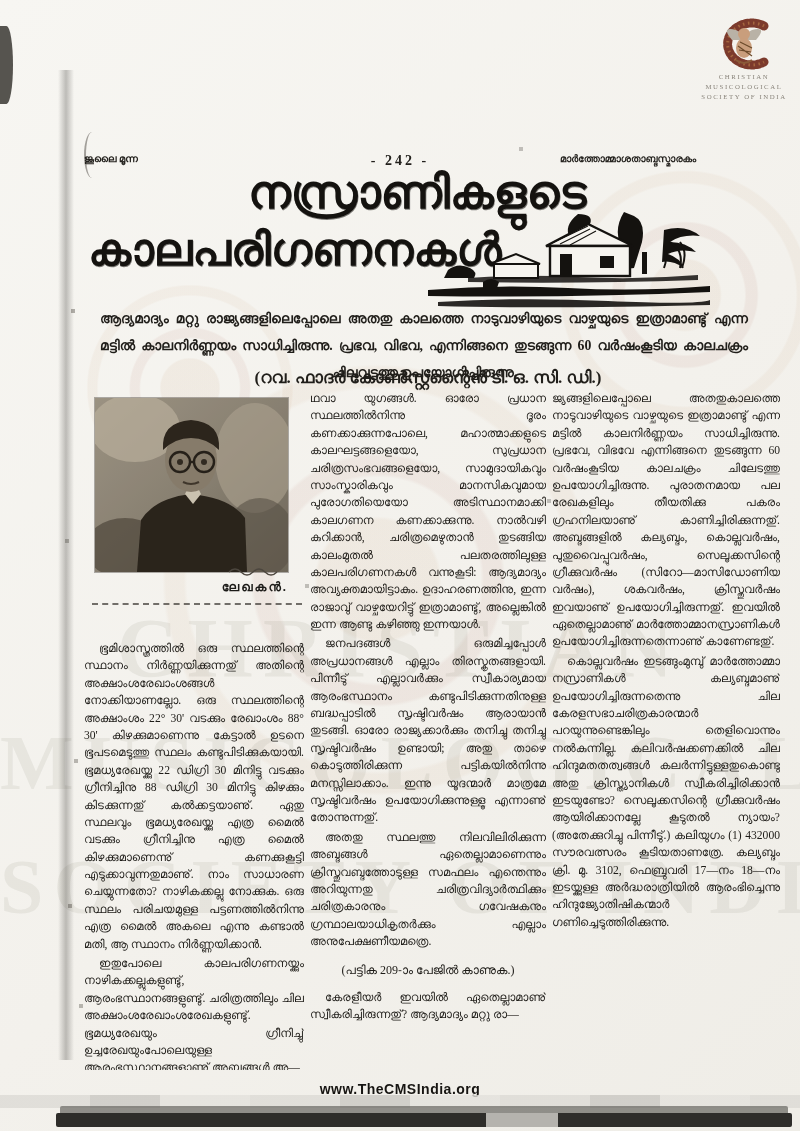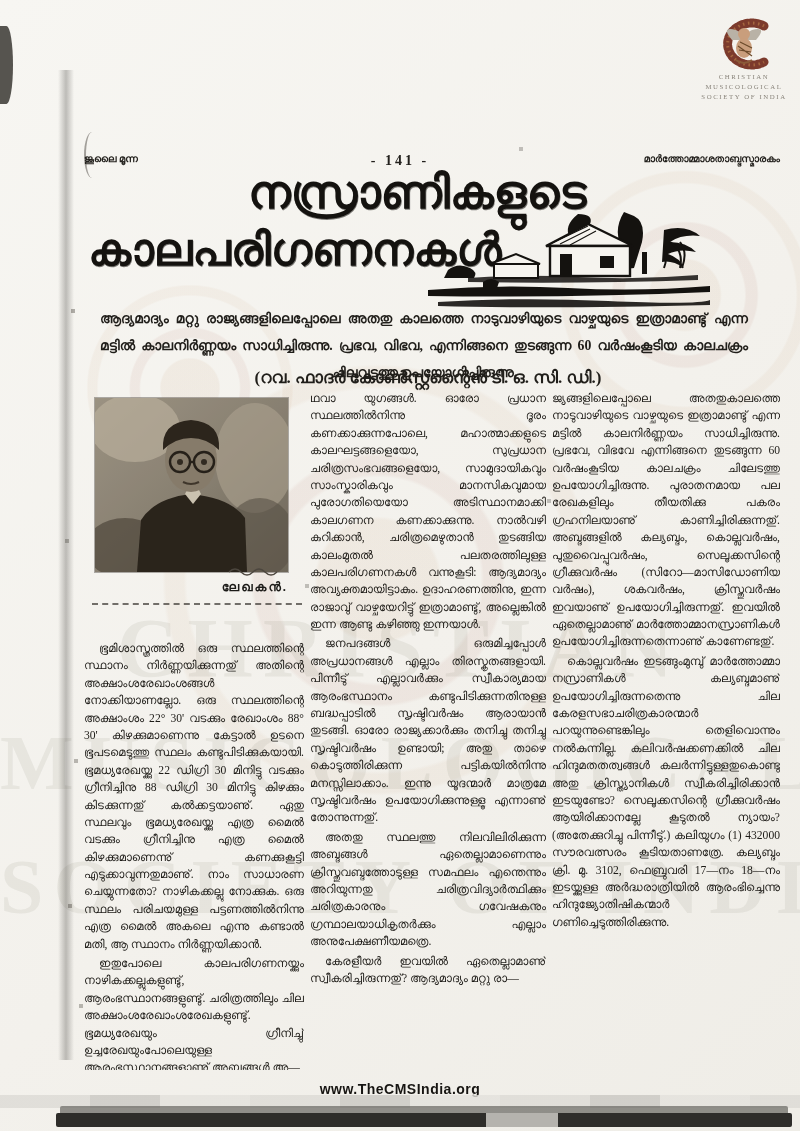--- a/index.html
+++ b/index.html
@@ -32,21 +32,21 @@
   .wm3{left:70px;top:268px;width:240px;height:240px;}
   .wm-word{position:absolute;left:0;width:800px;text-align:center;font-family:"Liberation Serif",serif;
         font-weight:bold;color:rgba(105,95,78,.09);letter-spacing:10px;pointer-events:none;white-space:nowrap;}
   .wmw1{top:600px;font-size:84px;}
   .wmw2{top:718px;font-size:78px;}
   .wmw3{top:842px;font-size:78px;}
   
   .hdr{position:absolute;top:153px;font-size:10px;font-weight:bold;color:#23211d;}
   .hdr-left{left:84px;}
   .hdr-center{left:0;width:800px;text-align:center;letter-spacing:3px;font-size:14px;}
-  .hdr-right{left:560px;width:220px;text-align:right;}
+  .hdr-right{left:560px;width:220px;text-align:left;}
   
   .title-line{position:absolute;font-weight:800;color:#14120f;line-height:1;
         text-shadow:.6px .6px 0 rgba(20,18,15,.55);}
   .title1{left:248px;top:170px;font-size:46px;}
   .title2{left:88px;top:228px;font-size:45px;}
   
   .illus{position:absolute;left:428px;top:212px;width:282px;height:100px;}
   
   .intro{position:absolute;left:100px;top:306px;width:648px;font-weight:bold;font-size:13.8px;
         line-height:1.95;text-align:justify;text-align-last:center;color:#201e1a;}
@@ -103,21 +103,21 @@
       <ellipse cx="42" cy="32" rx="8" ry="10" fill="#c99e7c"></ellipse>
       <path d="M36 30 L50 40 M37 34 L49 36 M38 26 L50 32" stroke="#6b4a2a" stroke-width="1.2"></path>
       <path d="M34 44 Q42 50 50 44" fill="none" stroke="#8a5a38" stroke-width="2"></path>
     </svg>
     <div class="logo-text">CHRISTIAN</div>
     <div class="logo-text">MUSICOLOGICAL</div>
     <div class="logo-text">SOCIETY OF INDIA</div>
   </div>
 
   <div class="hdr hdr-left">ജൂലൈ മൂന്ന</div>
-  <div class="hdr hdr-center">-  141  -</div>
+  <div class="hdr hdr-center">-  242  -</div>
   <div class="hdr hdr-right">മാർത്തോമ്മാശതാബ്ദസ്മാരകം</div>
 
   <div class="title-line title1">നസ്രാണികളുടെ</div>
   <div class="title-line title2">കാലപരിഗണനകൾ</div>
 
   <svg class="illus" viewBox="0 0 282 100">
     <g fill="#14120f">
       <path d="M0 78 Q70 72 140 76 T282 74 L282 80 Q140 86 0 84 Z"></path>
       <path d="M10 90 Q90 85 180 89 T282 88 L282 93 Q120 97 10 94 Z" opacity=".9"></path>
       <path d="M40 66 Q90 62 150 65 T270 63 L270 68 Q150 72 40 70 Z" opacity=".85"></path>
@@ -180,20 +180,21 @@
         <p>ഇതുപോലെ കാലപരിഗണനയ്ക്കും നാഴികക്കല്ലുകളുണ്ടു്, ആരംഭസ്ഥാനങ്ങളുണ്ടു്. ചരിത്രത്തിലും ചില അക്ഷാംശരേഖാംശരേഖകളുണ്ടു്. ഭൂമധ്യരേഖയും ഗ്രീനിച്ചു് ഉച്ചരേഖയുംപോലെയുള്ള ആരംഭസ്ഥാനങ്ങളാണു് അബ്ദങ്ങൾ അ—</p>
       </div>
   </div>
 
   <div class="col colB">
     <div data-first="cont">
         <p>ഥവാ യുഗങ്ങൾ. ഓരോ പ്രധാന സ്ഥലത്തിൽനിന്നു ദൂരം കണക്കാക്കുന്നപോലെ, മഹാത്മാക്കളുടെ കാലഘട്ടങ്ങളെയോ, സുപ്രധാന ചരിത്രസംഭവങ്ങളെയോ, സാമുദായികവും സാംസ്കാരികവും മാനസികവുമായ പുരോഗതിയെയോ അടിസ്ഥാനമാക്കി കാലഗണന കണക്കാക്കുന്നു. നാൽവഴി കുറിക്കാൻ, ചരിത്രമെഴുതാൻ തുടങ്ങിയ കാലംമുതൽ പലതരത്തിലുള്ള കാലപരിഗണനകൾ വന്നുകൂടി: ആദ്യമാദ്യം അവ്യക്തമായിട്ടാകും. ഉദാഹരണത്തിനു, ഇന്ന രാജാവു് വാഴ്ചയേറിട്ടു് ഇത്രാമാണ്ടു്, അല്ലെങ്കിൽ ഇന്ന ആണ്ടു കഴിഞ്ഞു ഇന്നയാൾ.</p>
         <p>ജനപദങ്ങൾ ഒരുമിച്ചപ്പോൾ അപ്രധാനങ്ങൾ എല്ലാം തിരസ്കൃതങ്ങളായി. പിന്നീടു് എല്ലാവർക്കും സ്വീകാര്യമായ ആരംഭസ്ഥാനം കണ്ടുപിടിക്കുന്നതിനുള്ള ബദ്ധപ്പാടിൽ സൃഷ്ടിവർഷം ആരായാൻ തുടങ്ങി. ഓരോ രാജ്യക്കാർക്കും തനിച്ചു തനിച്ചു സൃഷ്ടിവർഷം ഉണ്ടായി; അതു താഴെ കൊടുത്തിരിക്കുന്ന പട്ടികയിൽനിന്നു മനസ്സിലാക്കാം. ഇന്നു യൂദന്മാർ മാത്രമേ സൃഷ്ടിവർഷം ഉപയോഗിക്കുന്നുള്ളൂ എന്നാണു് തോന്നുന്നതു്.</p>
         <p>അതതു സ്ഥലത്തു നിലവിലിരിക്കുന്ന അബ്ദങ്ങൾ ഏതെല്ലാമാണെന്നും ക്രിസ്തുവബ്ദത്തോടുള്ള സമഫലം എന്തെന്നും അറിയുന്നതു ചരിത്രവിദ്യാർത്ഥിക്കും ചരിത്രകാരനും ഗവേഷകനും ഗ്രന്ഥാലയാധികൃതർക്കും എല്ലാം അനുപേക്ഷണീയമത്രെ.</p>
       </div>
+    <div class="note">(പട്ടിക 209-ാം പേജിൽ കാണുക.)</div>
     <div data-first="para">
         <p>കേരളീയർ ഇവയിൽ ഏതെല്ലാമാണു് സ്വീകരിച്ചിരുന്നതു്? ആദ്യമാദ്യം മറ്റു രാ—</p>
       </div>
   </div>
 
   <div class="col colC">
     <div data-first="cont">
         <p>ജ്യങ്ങളിലെപ്പോലെ അതതുകാലത്തെ നാടുവാഴിയുടെ വാഴ്ചയുടെ ഇത്രാമാണ്ടു് എന്ന മട്ടിൽ കാലനിർണ്ണയം സാധിച്ചിരുന്നു. പ്രഭവേ, വിഭവേ എന്നിങ്ങനെ തുടങ്ങുന്ന 60 വർഷംകൂടിയ കാലചക്രം ചിലേടത്തു ഉപയോഗിച്ചിരുന്നു. പുരാതനമായ പല രേഖകളിലും തീയതിക്കു പകരം ഗ്രഹനിലയാണു് കാണിച്ചിരിക്കുന്നതു്. അബ്ദങ്ങളിൽ കല്യബ്ദം, കൊല്ലവർഷം, പുതുവൈപ്പുവർഷം, സെലൂക്കസിന്റെ ഗ്രീക്കുവർഷം (സിറോ—മാസിഡോണിയ വർഷം), ശകവർഷം, ക്രിസ്തുവർഷം ഇവയാണു് ഉപയോഗിച്ചിരുന്നതു്. ഇവയിൽ ഏതെല്ലാമാണു് മാർത്തോമ്മാനസ്രാണികൾ ഉപയോഗിച്ചിരുന്നതെന്നാണു് കാണേണ്ടതു്.</p>
       </div>
     <div data-first="para">

